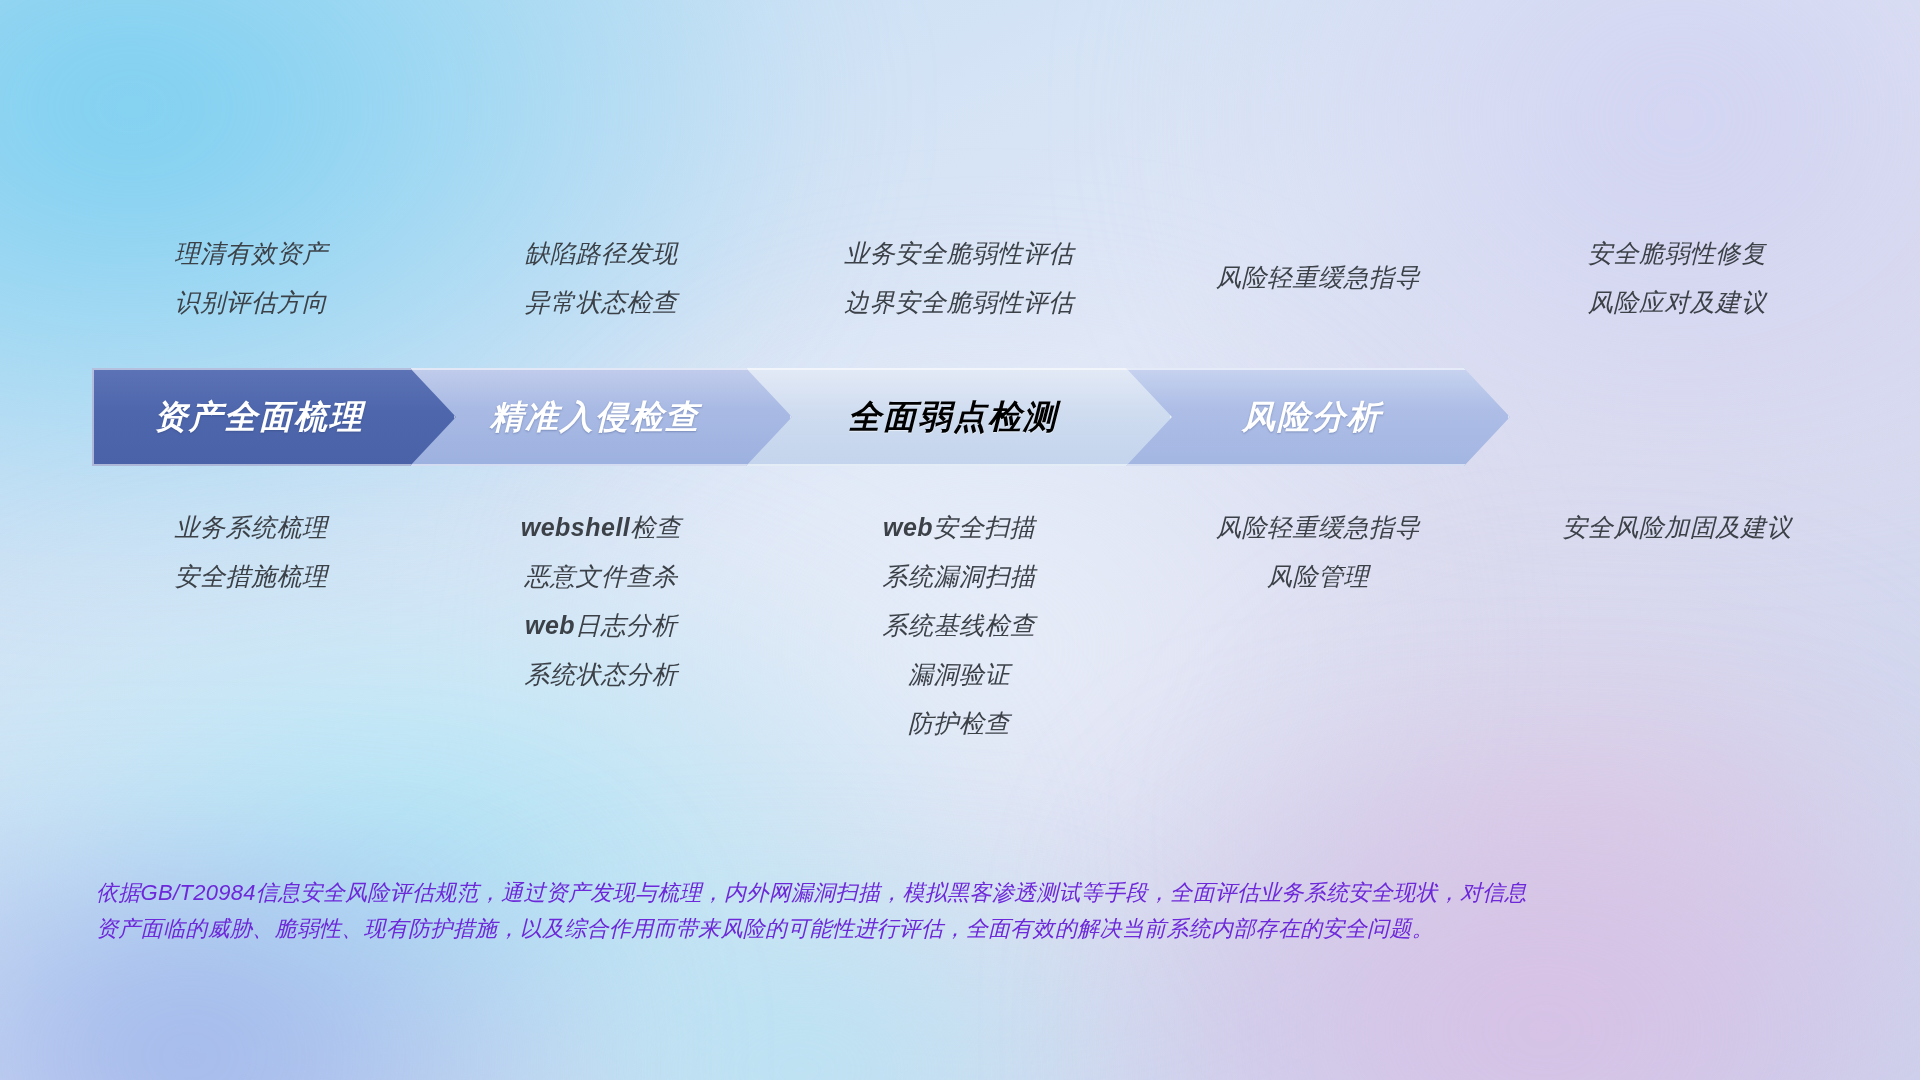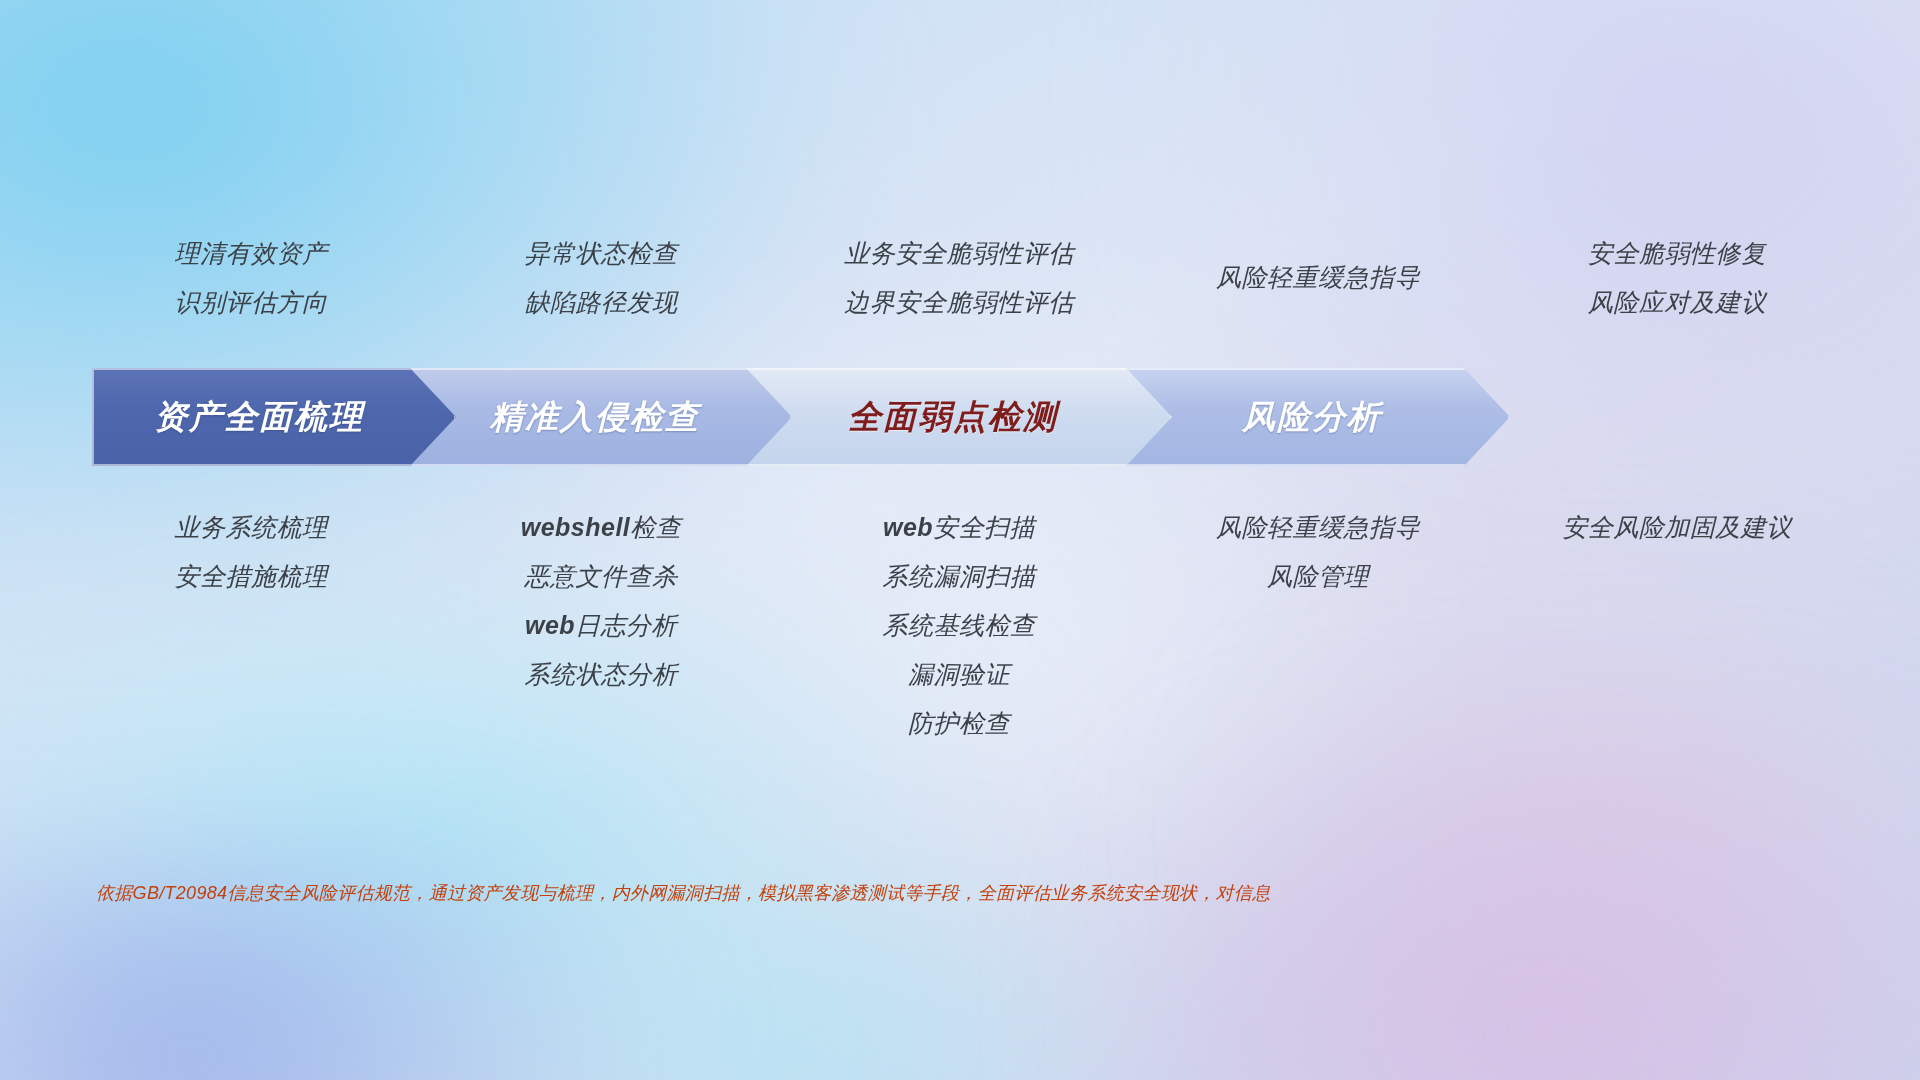--- a/index.html
+++ b/index.html
@@ -77,21 +77,21 @@
   #banner { position:absolute; left:92px; top:368px; width:1752px; height:98px;text-align:center; }
   .chev { position:absolute; top:0; height:98px; display:flex; align-items:center; justify-content:center; }
   .chev .lbl {
     position:relative; z-index:3;
     font-size:33px; font-weight:700; letter-spacing:2px;
     white-space:nowrap;
     text-shadow:0 1px 2px rgba(40,60,110,.35);
   }
   .chev.dark .lbl { color:#ffffff; }
   .chev.mid  .lbl { color:#ffffff; }
-  .chev.pale .lbl { color:#7f1d1d; text-shadow:0 1px 1px rgba(255,255,255,.55); }
+  .chev.pale .lbl { color:#000000; text-shadow:0 1px 1px rgba(255,255,255,.55); }
 
   .shape { position:absolute; inset:0; }
   .shape .fill { position:absolute; inset:0; }
 
   
   .f-dark1 { background:linear-gradient(180deg,#5c73b6 0%,#4e66ac 45%,#4a62a8 100%); }
   .f-mid1  { background:linear-gradient(180deg,#c2cdec 0%,#a9bae4 40%,#9db1e0 100%); }
   .f-pale  { background:linear-gradient(180deg,#e3eaf6 0%,#cfdcf0 45%,#c3d4ec 100%); }
   .f-mid2  { background:linear-gradient(180deg,#c7d3ef 0%,#adbde6 42%,#a3b6e2 100%); }
   .f-dark2 { background:linear-gradient(180deg,#5f76b8 0%,#4f67ad 45%,#4b63a9 100%); }
@@ -103,21 +103,21 @@
   .cp-mid   { clip-path:polygon(0 0, calc(100% - 46px) 0, 100% 50%, calc(100% - 46px) 100%, 0 100%, 46px 50%); }
 
   
   .sep { position:absolute; top:0; width:66px; height:98px; z-index:1;
          background:linear-gradient(180deg,#dfe4ee 0%,#c7ccd8 50%,#bcc3d2 100%);
          clip-path:polygon(0 0, 46px 50%, 0 100%, 20px 100%, 66px 50%, 20px 0); }
 
   
   #footer {
     position:absolute; left:96px; top:875px; width:1740px;
-    color:#c2410c; font-size:18px; line-height:36px; letter-spacing:.3px;
+    color:#6d28d9; font-size:22px; line-height:36px; letter-spacing:.3px;
   }
 </style>
 </head>
 <body>
 
 <div id="bg">
   <div class="l base"></div>
   <div class="l blob1"></div>
   <div class="l blob6"></div>
   <div class="l blob7"></div>
@@ -129,22 +129,22 @@
 </div>
 
 <div id="content">
 
   <div id="top-row">
       <div class="col" style="left: -9px; top: 229px; width: 520px;">
         <div class="top-line">理清有效资产</div>
         <div class="top-line">识别评估方向</div>
       </div>
       <div class="col" style="left: 341px; top: 229px; width: 520px;">
+        <div class="top-line">缺陷路径发现</div>
         <div class="top-line">异常状态检查</div>
-        <div class="top-line">缺陷路径发现</div>
       </div>
       <div class="col" style="left: 699px; top: 229px; width: 520px;">
         <div class="top-line">业务安全脆弱性评估</div>
         <div class="top-line">边界安全脆弱性评估</div>
       </div>
       <div class="col" style="left: 1058px; top: 253px; width: 520px;">
         <div class="top-line">风险轻重缓急指导</div>
       </div>
       <div class="col" style="left: 1417px; top: 229px; width: 520px;">
         <div class="top-line">安全脆弱性修复</div>
@@ -209,14 +209,15 @@
         <div class="bot-line"><span>风险轻重缓急指导</span></div>
         <div class="bot-line"><span>风险管理</span></div>
       </div>
       <div class="col" style="left: 1417px; top: 503px; width: 520px;">
         <div class="bot-line"><span>安全风险加固及建议</span></div>
       </div>
     </div>
 
   <div id="footer">
     <div>依据GB/T20984信息安全风险评估规范，通过资产发现与梳理，内外网漏洞扫描，模拟黑客渗透测试等手段，全面评估业务系统安全现状，对信息</div>
+    <div>资产面临的威胁、脆弱性、现有防护措施，以及综合作用而带来风险的可能性进行评估，全面有效的解决当前系统内部存在的安全问题。</div>
   </div>
 </div>
 
 </body></html>

